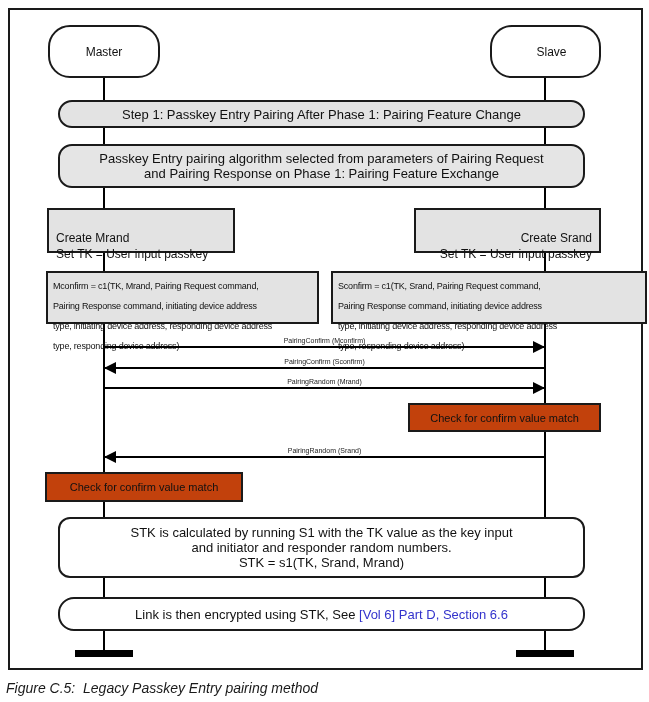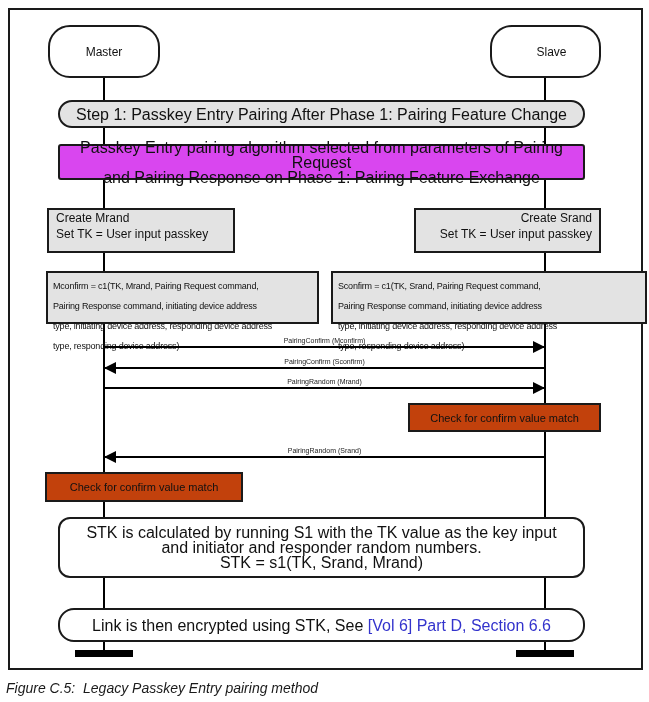--- a/index.html
+++ b/index.html
@@ -20,30 +20,30 @@
   .actor { position: absolute; top: 25px; height: 53px; background: #ffffff;
            border: 2px solid #1a1a1a; border-radius: 22px;
            display: flex; align-items: center; justify-content: center;
            font-size: 12px; }
   .actor.master { left: 48px;  width: 112px; }
   .actor.slave  { left: 490px; width: 111px; padding-left: 12px; }
 
   
   .pill { position: absolute; left: 58px; width: 527px; border: 2px solid #1a1a1a;
           display: flex; align-items: center; justify-content: center;
-          text-align: center; font-size: 16px; line-height: 15px; white-space: pre-line; }
+          text-align: center; font-size: 13px; line-height: 15px; white-space: pre-line; }
   .pill.step1 { top: 100px; height: 28px; border-radius: 14px; background: #e3e3e3; }
-  .pill.algo  { top: 144px; height: 36px; border-radius: 3px; background: #d946ef; }
+  .pill.algo  { top: 144px; height: 44px; border-radius: 14px; background: #e5e5e5; }
   .pill.stk   { top: 517px; height: 61px; border-radius: 12px; background: #ffffff; }
-  .pill.link  { top: 597px; height: 34px; border-radius: 16px; background: #ffffff; white-space: normal; margin-top: 11px; }
+  .pill.link  { top: 597px; height: 34px; border-radius: 16px; background: #ffffff; white-space: normal; }
   .link-blue { color: #3333cc; cursor: pointer; }
 
   
   .action { position: absolute; background: #e3e3e3; border: 2px solid #1a1a1a;
-            font-size: 12px; line-height: 16px; white-space: pre-line; padding: 0 7px; }
+            font-size: 12px; line-height: 16px; white-space: pre-line; padding: 20px 7px; }
   .action.master-act { left: 47px;  top: 208px; width: 188px; height: 45px; text-align: left; }
   .action.slave-act  { left: 414px; top: 208px; width: 187px; height: 45px; text-align: right; }
 
   
   .calc { position: absolute; top: 271px; height: 53px; background: #e3e3e3;
           border: 2px solid #1a1a1a; font-size: 9px; line-height: 20px;
           letter-spacing: -0.2px; white-space: pre-line; padding: 3px 5px; }
   .calc.mconfirm { left: 46px;  width: 273px; }
   .calc.sconfirm { left: 331px; width: 316px; }
 

